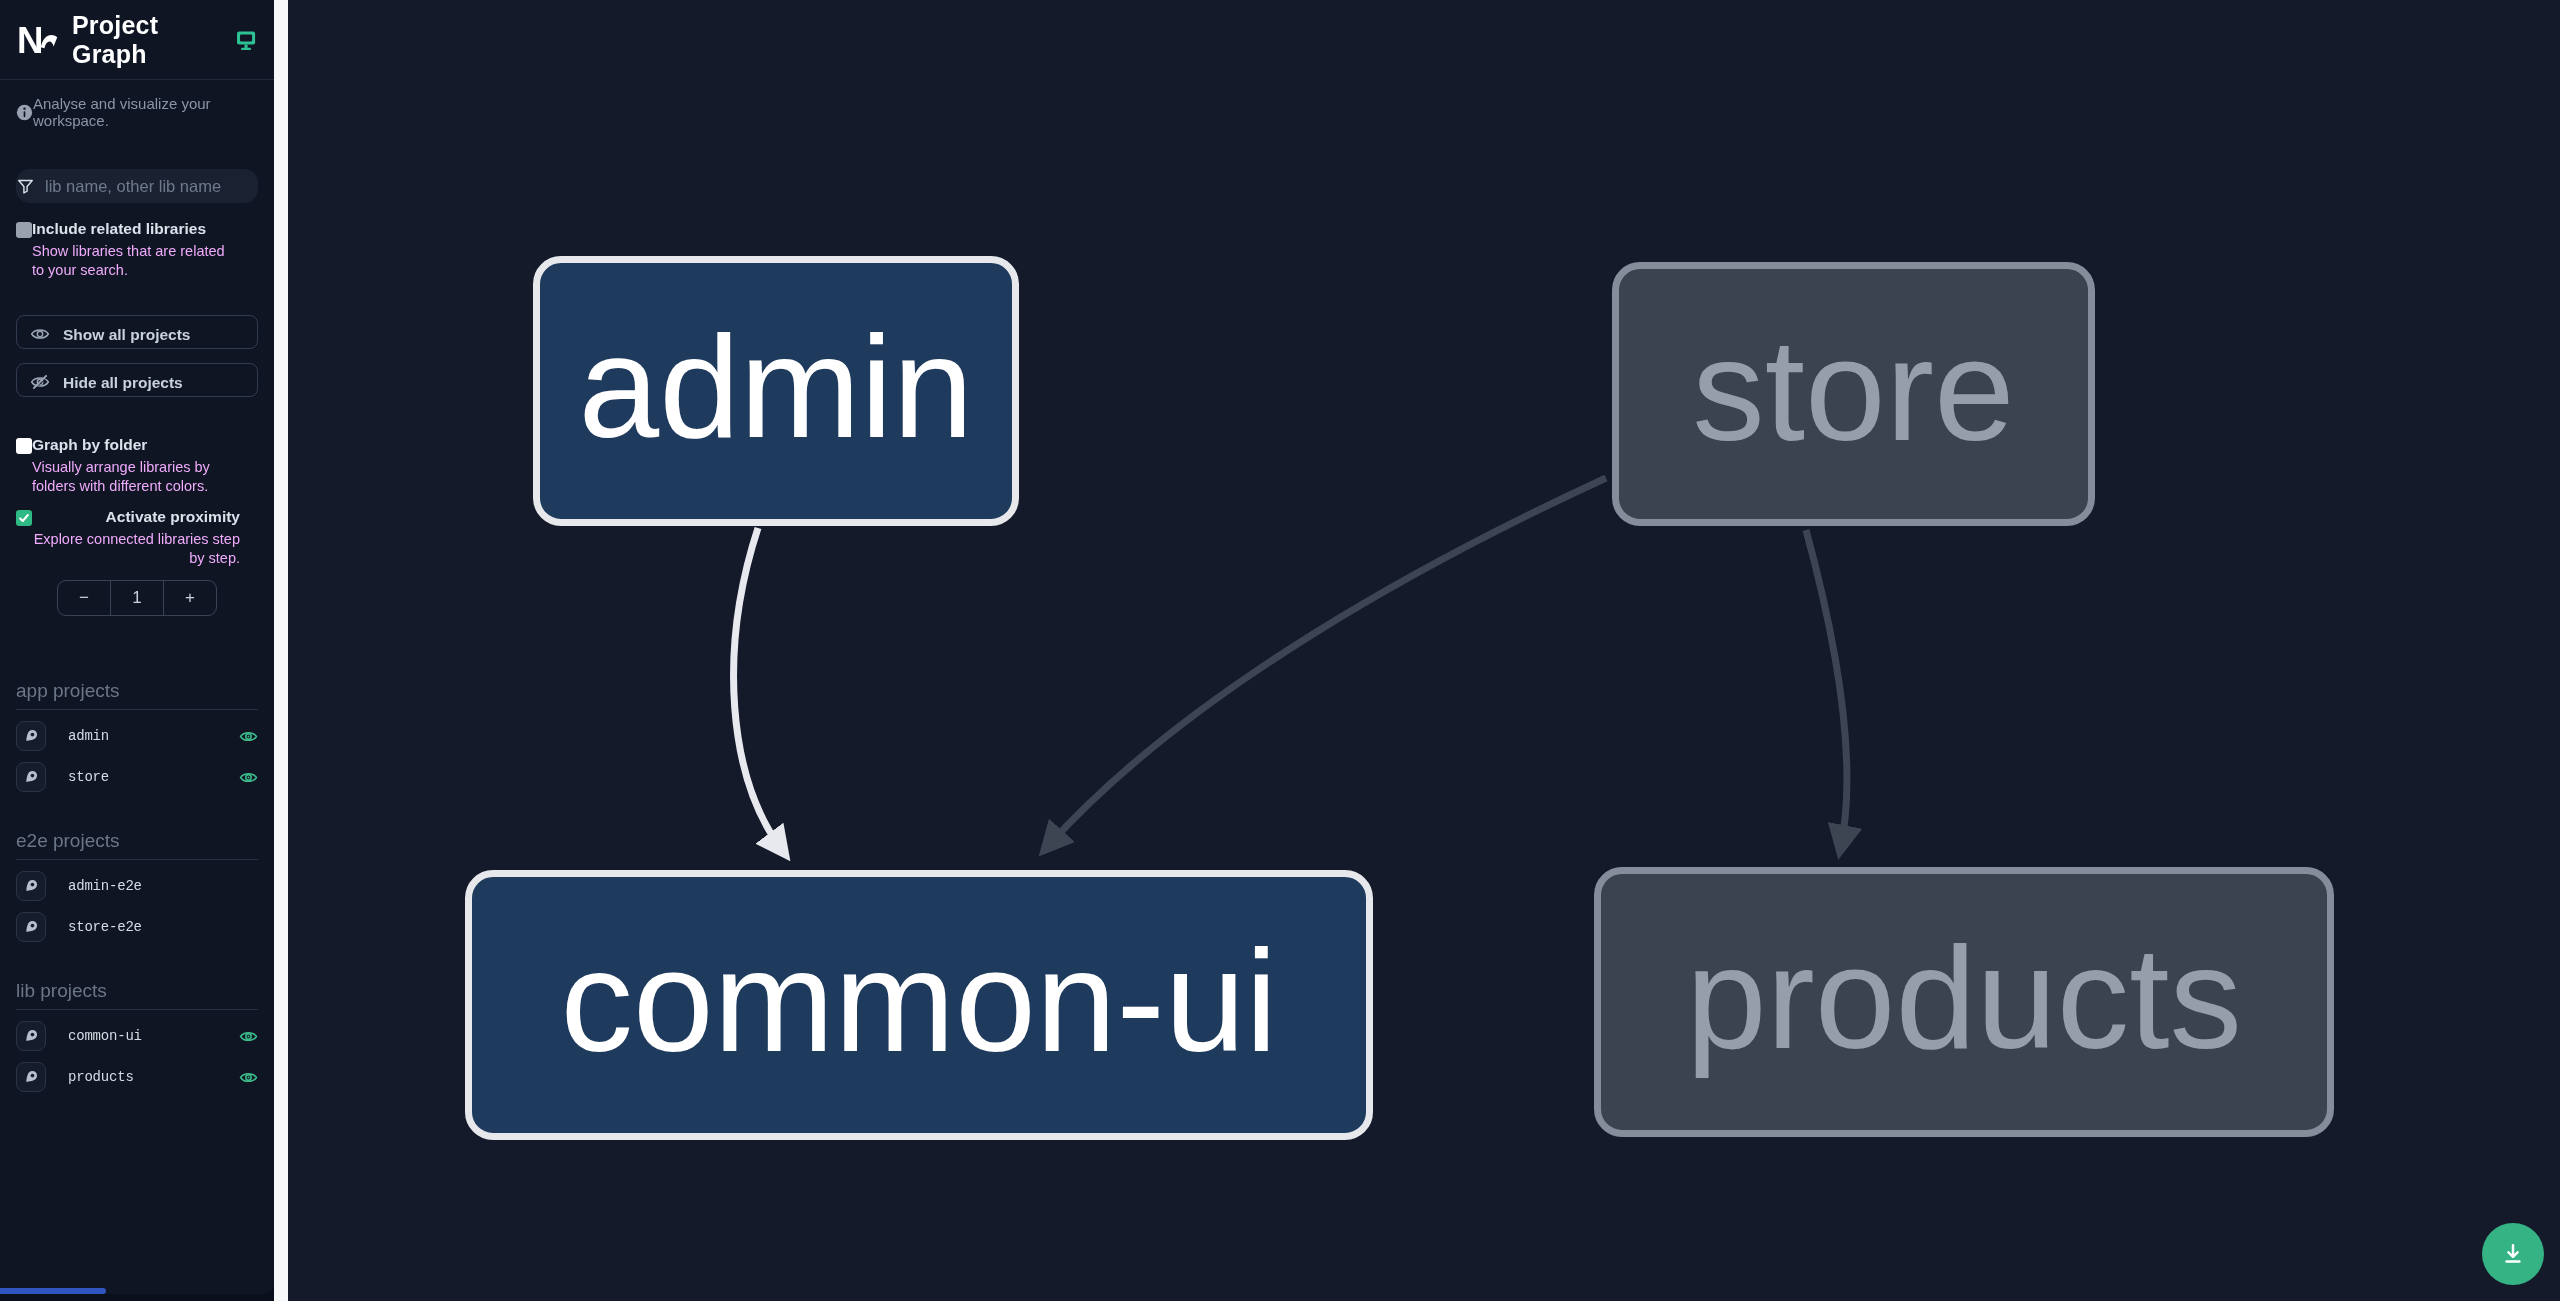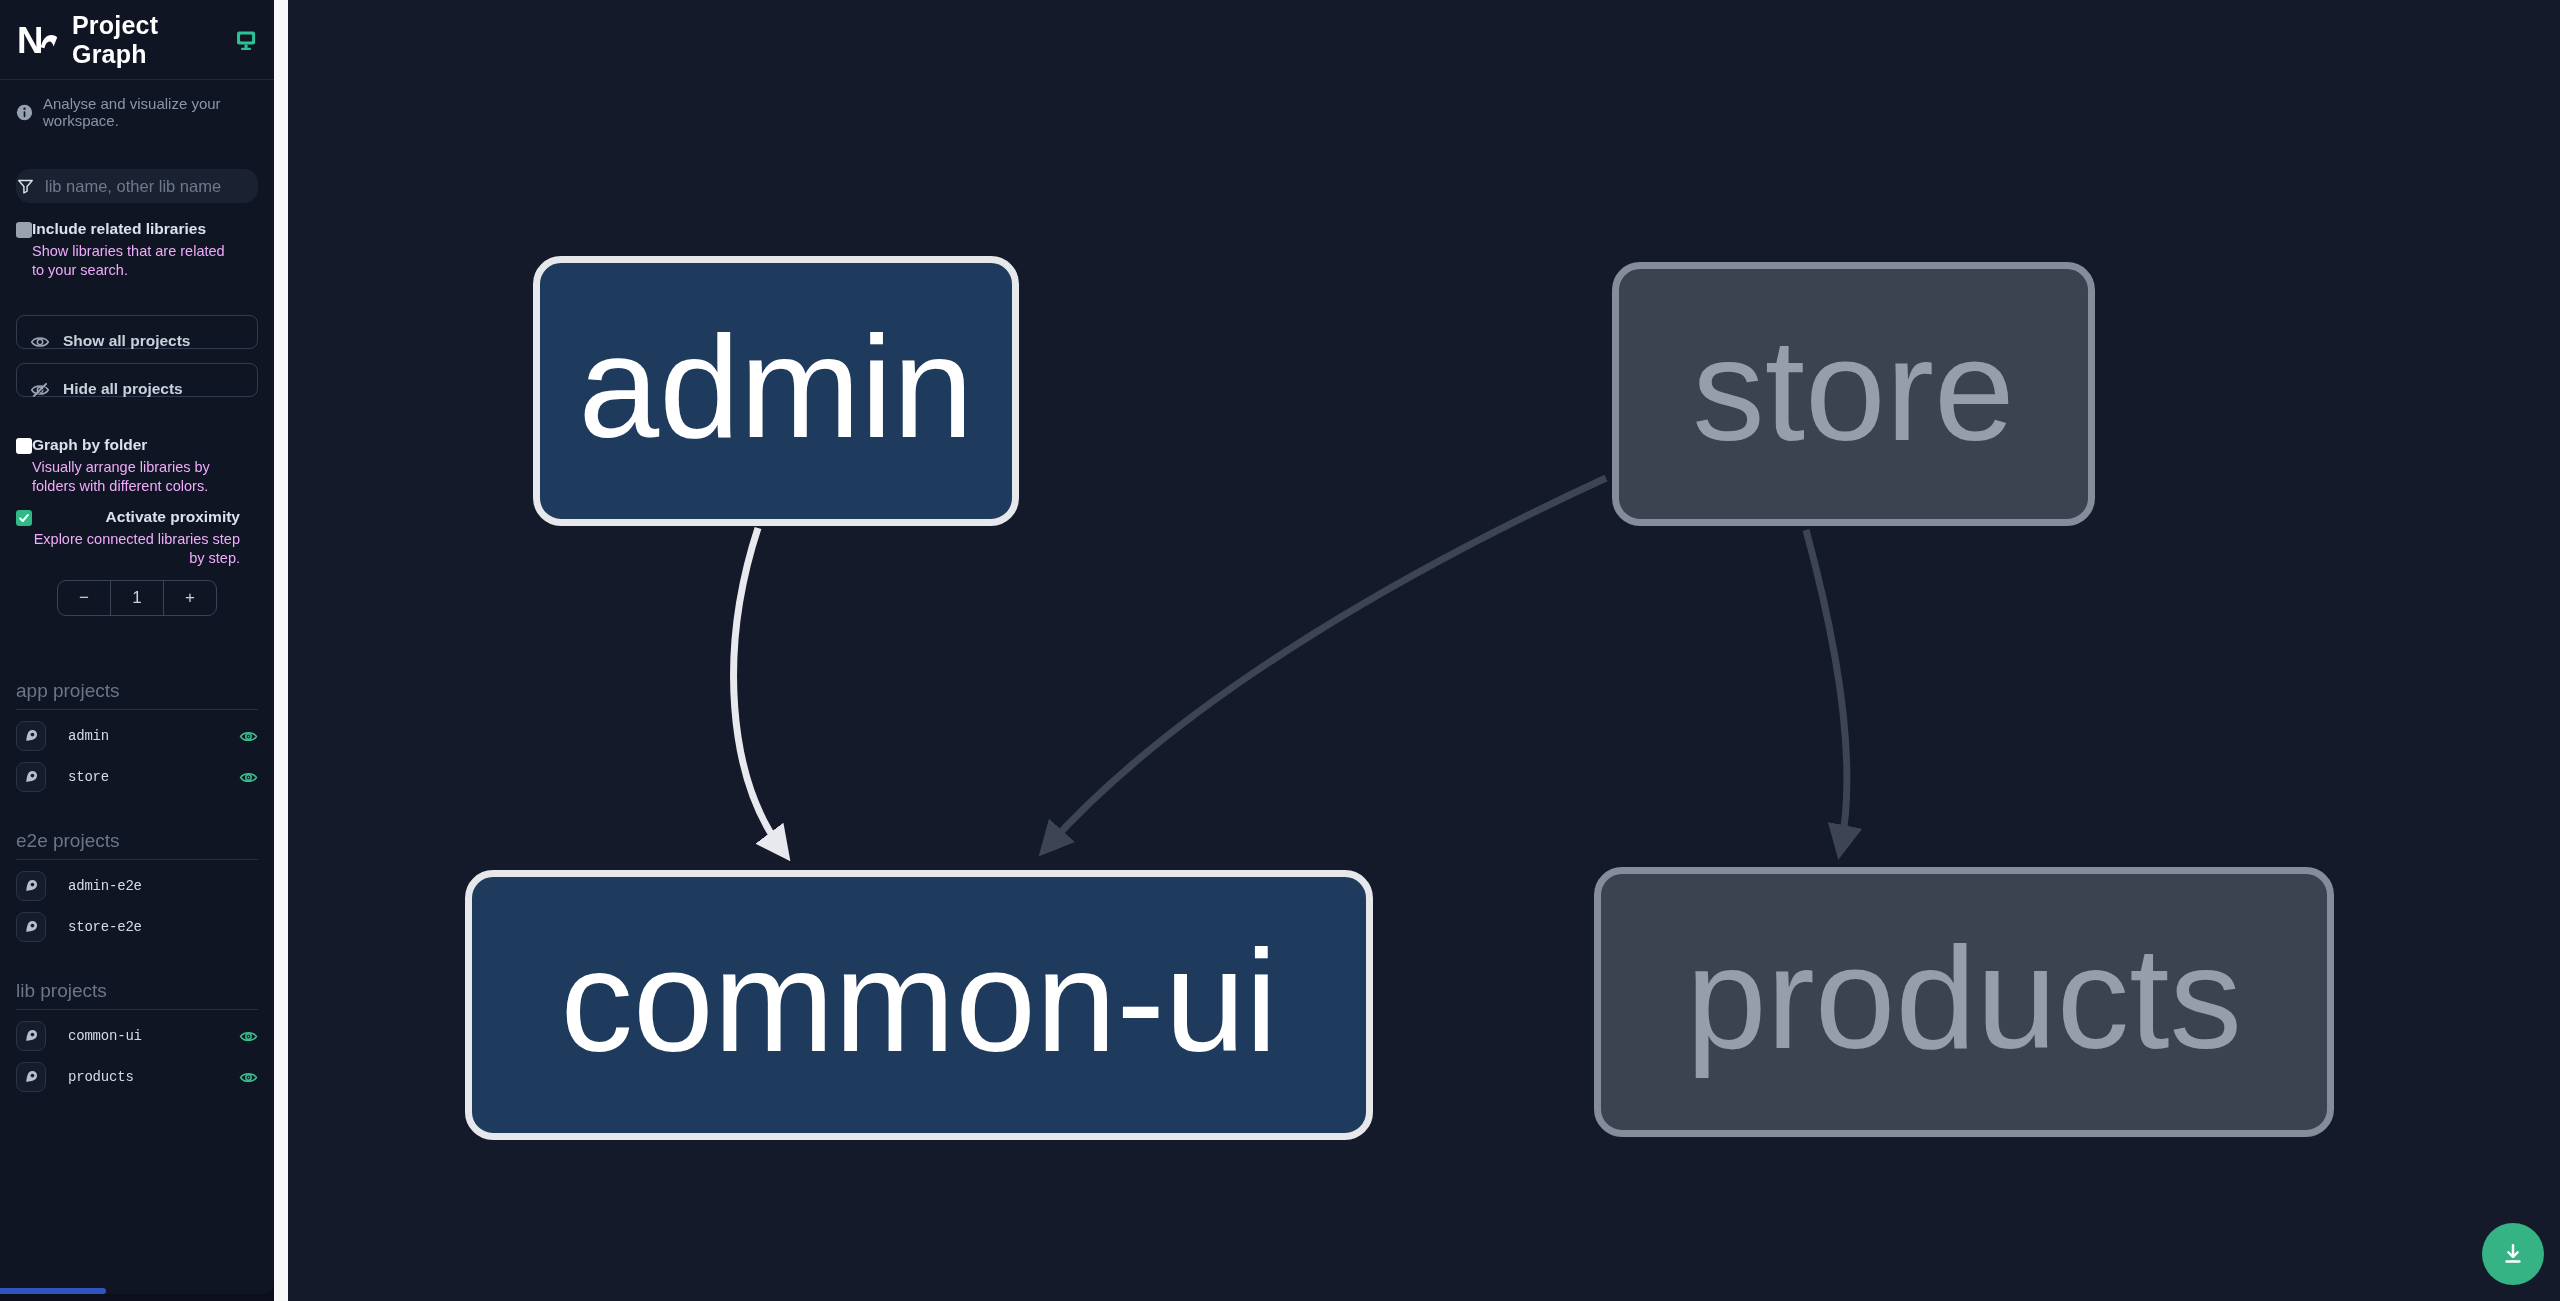--- a/index.html
+++ b/index.html
@@ -8,21 +8,21 @@
 
   
   .sidebar { position:absolute; left:0; top:0; width:274px; height:1294px;
              background:#0f1523; border-radius:0 0 12px 0; overflow:hidden; }
   .sb-header { height:80px; display:flex; align-items:center; padding:0 16px;
                border-bottom:1px solid #222b3d; }
   .logo { width:44px; height:44px; flex:none; }
   .app-title { color:#ffffff; font-size:25px; font-weight:bold; margin-left:12px; letter-spacing:.2px; }
   .monitor { margin-left:auto; width:25px; height:25px; }
 
-  .tagline { display:flex; align-items:center; gap:10px; padding:15px 16px 0;
+  .tagline { display:flex; align-items:center; padding:15px 16px 0;
              color:#8b95a5; font-size:15px;justify-content:center; }
   .info-ic { width:17px; height:17px; flex:none; }
 
   .filter-box { margin:40px 16px 0; height:34px; background:#1a2231; border-radius:14px;
                 display:flex; align-items:center; padding:0 0; gap:10px; }
   .filter-box svg { flex:none; }
   .filter-box input { flex:1; min-width:0; background:transparent; border:none; outline:none;
                       color:#cfd6e0; font-size:16.5px; font-family:"Liberation Sans",sans-serif; }
   .filter-box input::placeholder { color:#6e7a8c; }
 
@@ -33,21 +33,21 @@
   .cbox.white { background:#ffffff; }
   .cbox.teal  { background:#2fb984; }
   .cbox svg { width:12px; height:12px; }
   .opt-label { font-size:15.5px; font-weight:bold; color:#dbe2ea; }
   .opt-desc  { font-size:14.5px; color:#f0abfc; line-height:1.30; margin-top:4px; width:208px; }
   .opt.first { margin-top:17px; }
   .opt.grp   { margin-top:39px; }
   .opt.prox  { margin-top:13px;text-align:right; }
 
   .btn { margin:14px 16px 0; width:242px; height:34px; border:1px solid #323c50; border-radius:8px;
-         background:transparent; display:flex; align-items:flex-start; gap:13px; padding:16px 13px;
+         background:transparent; display:flex; align-items:flex-end; gap:13px; padding:4px 13px;
          color:#c9d1dc; font-size:15.5px; font-weight:bold; cursor:pointer;
          font-family:"Liberation Sans",sans-serif; }
   .btn.showall { margin-top:35px; }
   .btn svg { flex:none; }
 
   .stepper { margin:12px auto 0; width:160px; height:36px; display:flex;
              border:1px solid #3a4356; border-radius:9px; overflow:hidden; }
   .stepper > div { flex:1; display:flex; align-items:center; justify-content:center;
                    color:#c9d1dc; font-size:17px; }
   .stepper > div + div { border-left:1px solid #3a4356; }

